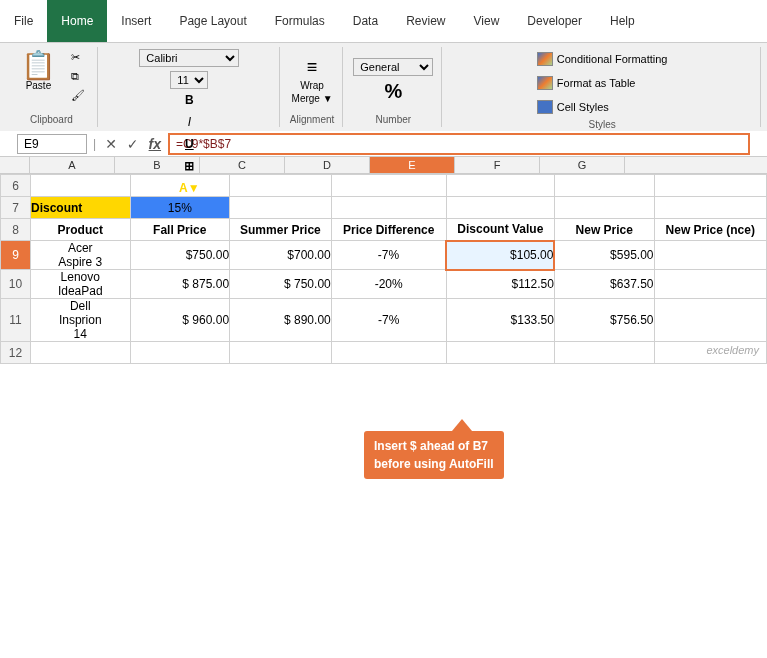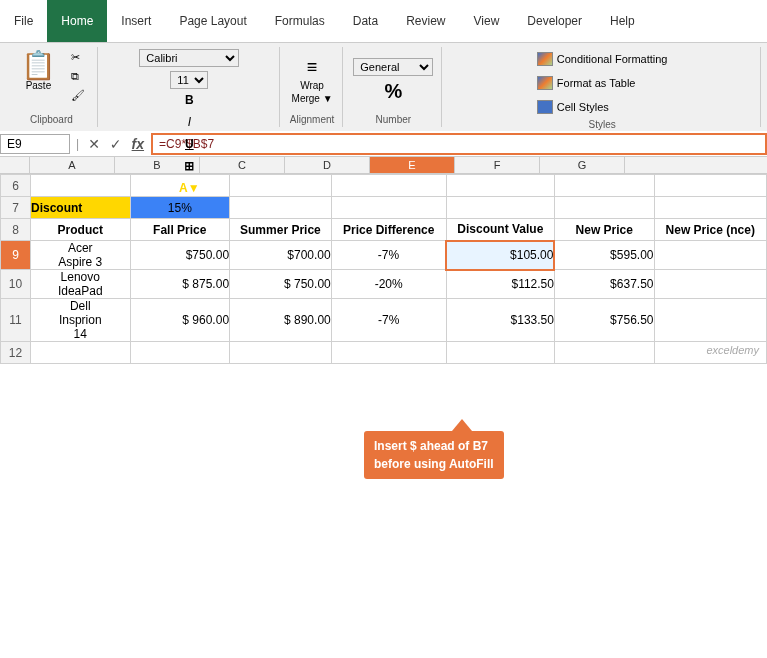--- a/index.html
+++ b/index.html
@@ -39,21 +39,21 @@
     .pct-icon { font-size: 20px; font-weight: bold; cursor: pointer; }
 
     
     .styles-group { flex: 1; }
     .styles-group .ribbon-group-content { flex-direction: column; gap: 2px; align-items: flex-start; justify-content: center; }
     .style-btn { display: flex; align-items: center; gap: 4px; font-size: 11px; cursor: pointer; padding: 2px 4px; border: 1px solid transparent; white-space: nowrap; }
     .style-icon { width: 16px; height: 14px; background: linear-gradient(135deg, #4472c4 0%, #ed7d31 50%, #a9d18e 100%); display: inline-block; border: 1px solid #888; }
     .style-icon2 { width: 16px; height: 14px; background: #4472c4; display: inline-block; border: 1px solid #888; }
 
     
-    .formula-bar { display: flex; align-items: center; border-bottom: 1px solid #ccc; padding: 2px 0; gap: 4px; background: #fff; height: 26px; }
+    .formula-bar { display: flex; align-items: center; border-bottom: 1px solid #ccc; padding: 2px 17px; gap: 4px; background: #fff; height: 26px; }
     .cell-ref { border: 1px solid #aaa; padding: 2px 6px; width: 70px; font-size: 12px; }
     .formula-divider { color: #999; margin: 0 2px; }
     .fx-check { cursor: pointer; color: #555; font-size: 14px; padding: 0 3px; }
     .formula-input { flex: 1; border: 2px solid #e8743b; padding: 2px 6px; font-size: 12px; color: #7f1d1d; background: #fff; }
     .col-headers { display: flex; border-bottom: 1px solid #ccc; background: #f2f2f2; }
     .row-header-spacer { width: 30px; border-right: 1px solid #ccc; background: #f2f2f2; }
     .col-header { text-align: center; font-size: 11px; color: #333; border-right: 1px solid #ccc; padding: 2px 0; background: #f2f2f2; display: flex; align-items: center; justify-content: center; }
     .col-header.active { background: #e8743b; color: #fff; }
 
     table.sheet { border-collapse: collapse; width: 100%; }

